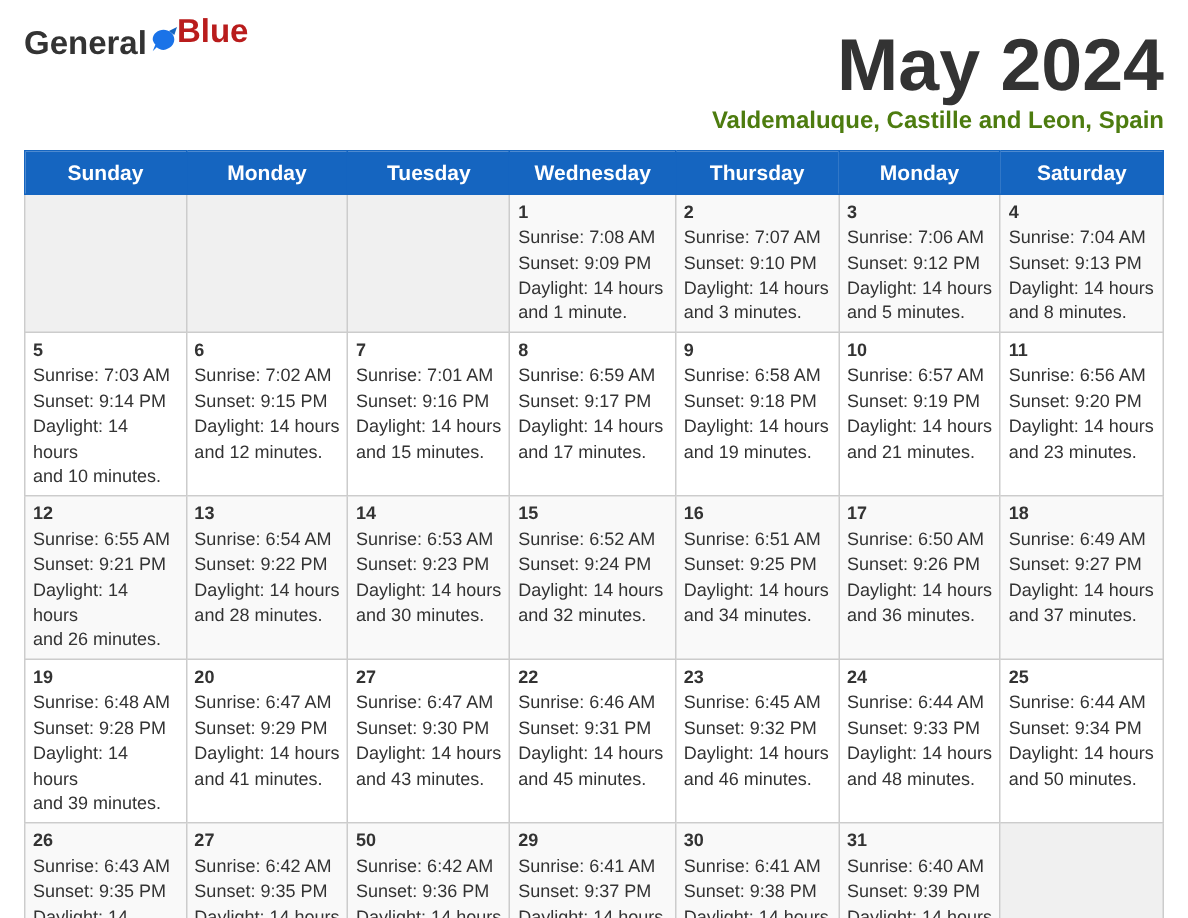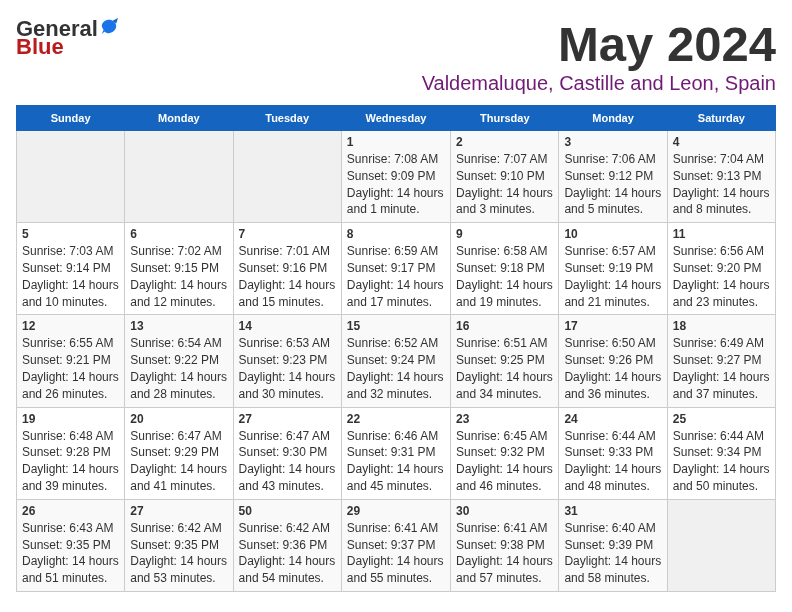--- a/index.html
+++ b/index.html
@@ -11,21 +11,21 @@
       padding: 16px;
     }
     .header {
       display: flex;
       justify-content: space-between;
       align-items: flex-start;
       margin-bottom: 10px;
     }
     .logo {
       display: flex;
-      flex-direction: column;
+      flex-direction: row;
       align-items: flex-start;
     }
     .logo-text {
       display: flex;
       align-items: center;
     }
     .logo-general {
       font-size: 22px;
       font-weight: bold;
       color: #333;
@@ -43,31 +43,32 @@
     }
     .title-section {
       text-align: right;
     }
     .month-year {
       font-size: 49px;
       font-weight: bold;
       color: #333;
     }
     .location {
-      font-size: 20px;
-      color: #701a75;
+      font-size: 16px;
+      color: #4d7c0f;
+      font-weight: bold;
     }
     .calendar {
       width: 100%;
       border-collapse: collapse;
     }
     .calendar thead tr th {
       background-color: #1565c0;
       color: #fff;
-      font-size: 11px;
+      font-size: 14px;
       font-weight: bold;
       padding: 6px 4px;
       text-align: center;
       border: 1px solid #1565c0;
     }
     .calendar tbody tr td {
       border: 1px solid #ccc;
       vertical-align: top;
       padding: 4px 5px;
       width: 113px;

